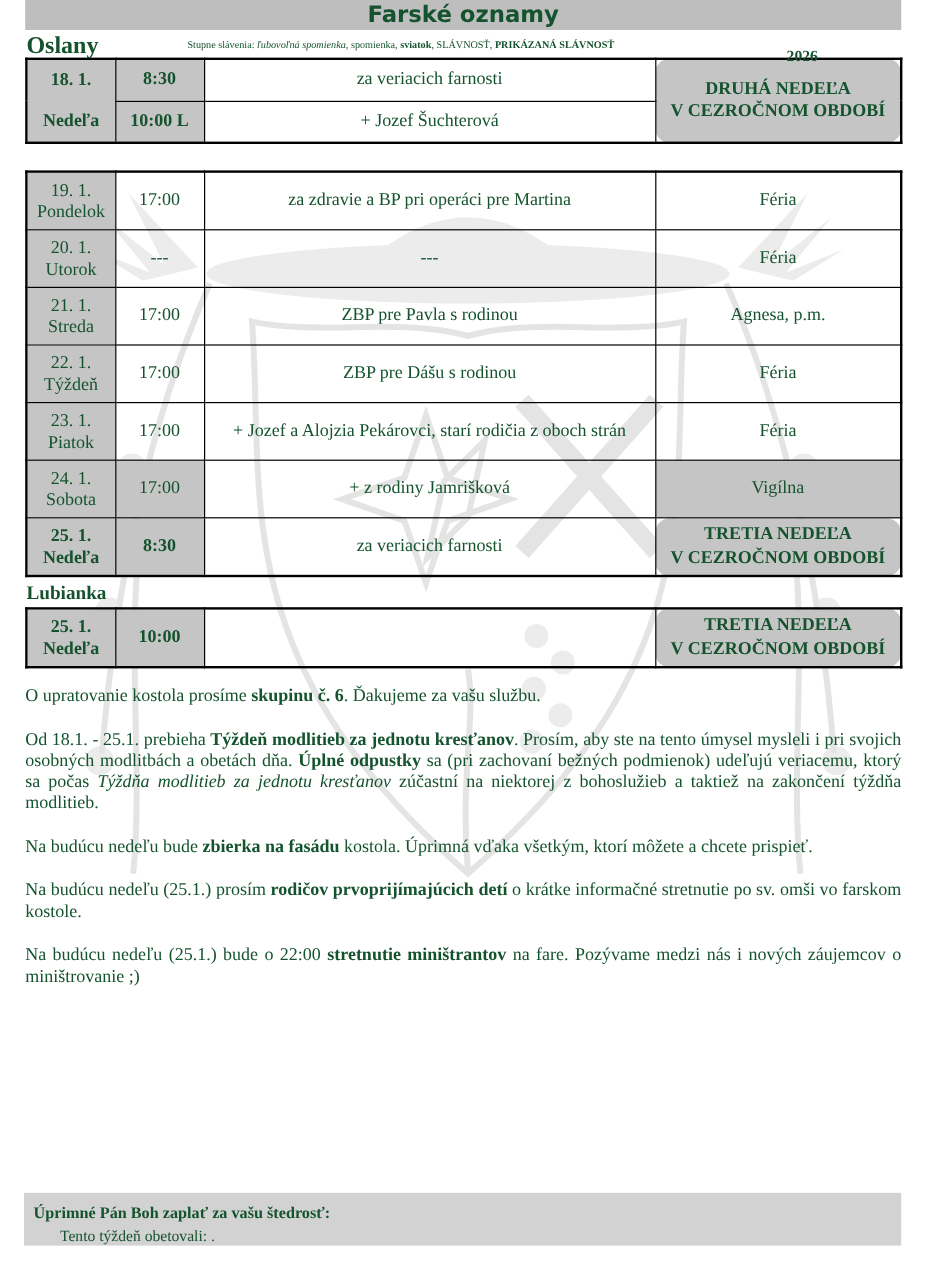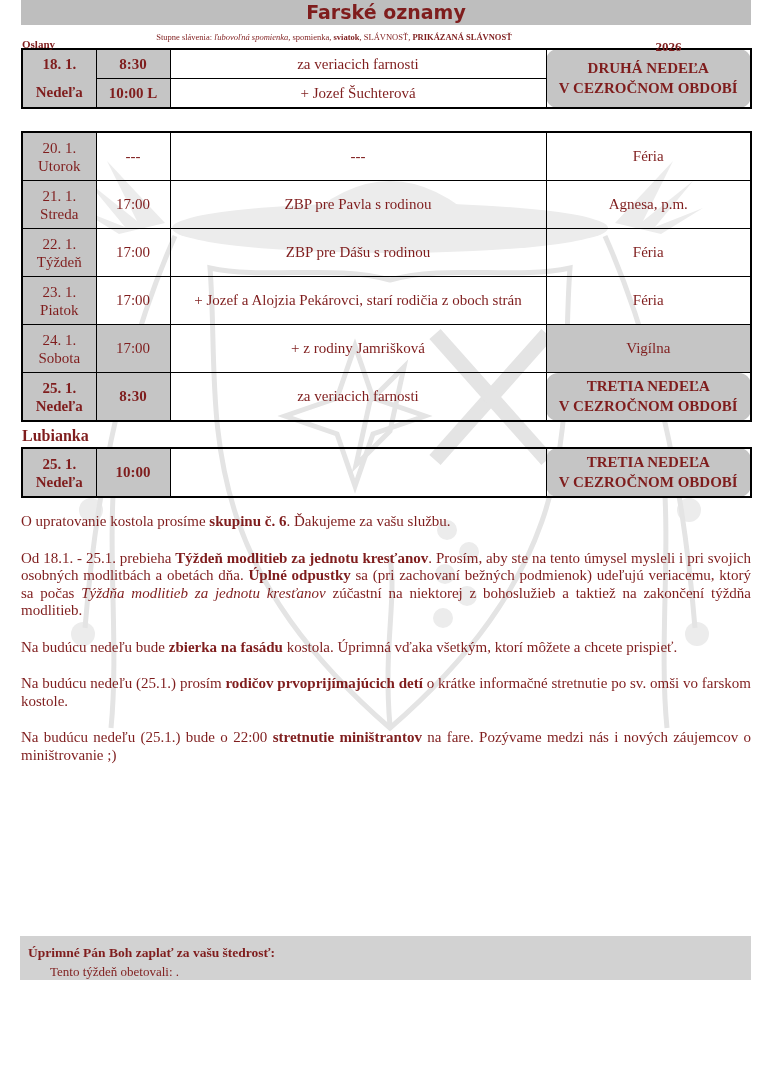--- a/index.html
+++ b/index.html
@@ -1,46 +1,46 @@
 <!DOCTYPE html>
 <html><head>
 <meta charset="utf-8">
 <style>
   html,body{margin:0;padding:0;background:#fff;}
   .page{position:relative;width:772px;height:1068px;background:#ffffff;
-        font-family:"Liberation Serif", serif;color:#7f1d1d;overflow:hidden;}
+        font-family:"Liberation Serif", serif;color:#14532d;overflow:hidden;}
   .watermark{position:absolute;top:128px;left:15px;z-index:0;}
   .content{position:relative;z-index:1;padding:0 21px 0 21px;}
 
   .title-bar{background:#BEBEBE;height:25px;text-align:center;
              font-family:"DejaVu Sans", sans-serif;font-weight:bold;
              font-size:19px;line-height:25px;}
 
   .meta-row{position:relative;height:23px;}
-  .place-label{position:absolute;left:1px;bottom:-2px;font-weight:bold;font-size:11px;}
+  .place-label{position:absolute;left:1px;bottom:-2px;font-weight:bold;font-size:20px;}
   .legend{position:absolute;left:88px;width:450px;top:7px;text-align:center;font-size:8.5px;white-space:nowrap;}
   .year{position:absolute;left:555px;width:185px;top:14px;text-align:center;font-weight:bold;font-size:13px;}
 
   table.mass{border-collapse:collapse;table-layout:fixed;width:729px;
              border:2px solid #000;}
   table.mass td{border:1px solid #000;font-size:15px;text-align:center;
                 vertical-align:middle;padding:0;overflow:hidden;}
   td.c-int{text-align:left;padding:2px 8px;}
   .shaded{background:#C5C5C5;}
   .b{font-weight:bold;}
   .feast-2l{font-size:13.5px;font-weight:bold;line-height:1.3;border-radius:12px;}
   .date-2l{line-height:1.2;}
-  .split{display:flex;flex-direction:column;justify-content:space-around;height:56px;}
+  .split{display:flex;flex-direction:column;justify-content:space-around;height:68px;}
   #t1 td{height:28px;}
   #t2 td, #t3 td{height:47px;}
   #t2{margin-top:22px;}
   .section-label{font-weight:bold;font-size:16px;margin:5px 0 2px 1px;}
   .para{font-size:15px;line-height:17.5px;text-align:justify;margin:19px 0 0 0;}
   .para.first{margin-top:15px;}
-  .footer-box{position:absolute;left:20px;right:21px;top:936px;height:35px;
+  .footer-box{position:absolute;left:20px;right:21px;top:994px;height:35px;
               background:#D2D2D2;padding:9px 10px 0 8px;z-index:1;}
   .footer-line1{font-weight:bold;font-size:13.5px;}
   .footer-line2{font-size:13px;padding-left:22px;margin-top:3px;}
 </style>
 </head>
 <body>
 
 <div class="page">
 
   <svg class="watermark" width="740" height="680" viewBox="0 0 740 680" aria-hidden="true">
@@ -115,20 +115,29 @@
       </table>
 
     <table class="mass" id="t2">
       <colgroup>
           <col style="width:74px">
           <col style="width:74px">
           <col style="width:376px">
           <col style="width:205px">
         </colgroup>
       <tbody>
+          <tr>
+        <td class="shaded date-2l">
+          <span style="display:block">19. 1.</span>
+          <span style="display:block">Pondelok</span>
+        </td>
+        <td>17:00</td>
+        <td class="c-int">za zdravie a BP pri operáci pre Martina</td>
+        <td>Féria</td>
+      </tr>
       <tr>
         <td class="shaded date-2l">
           <span style="display:block">20. 1.</span>
           <span style="display:block">Utorok</span>
         </td>
         <td>---</td>
         <td class="c-int">---</td>
         <td>Féria</td>
       </tr>
       <tr>

